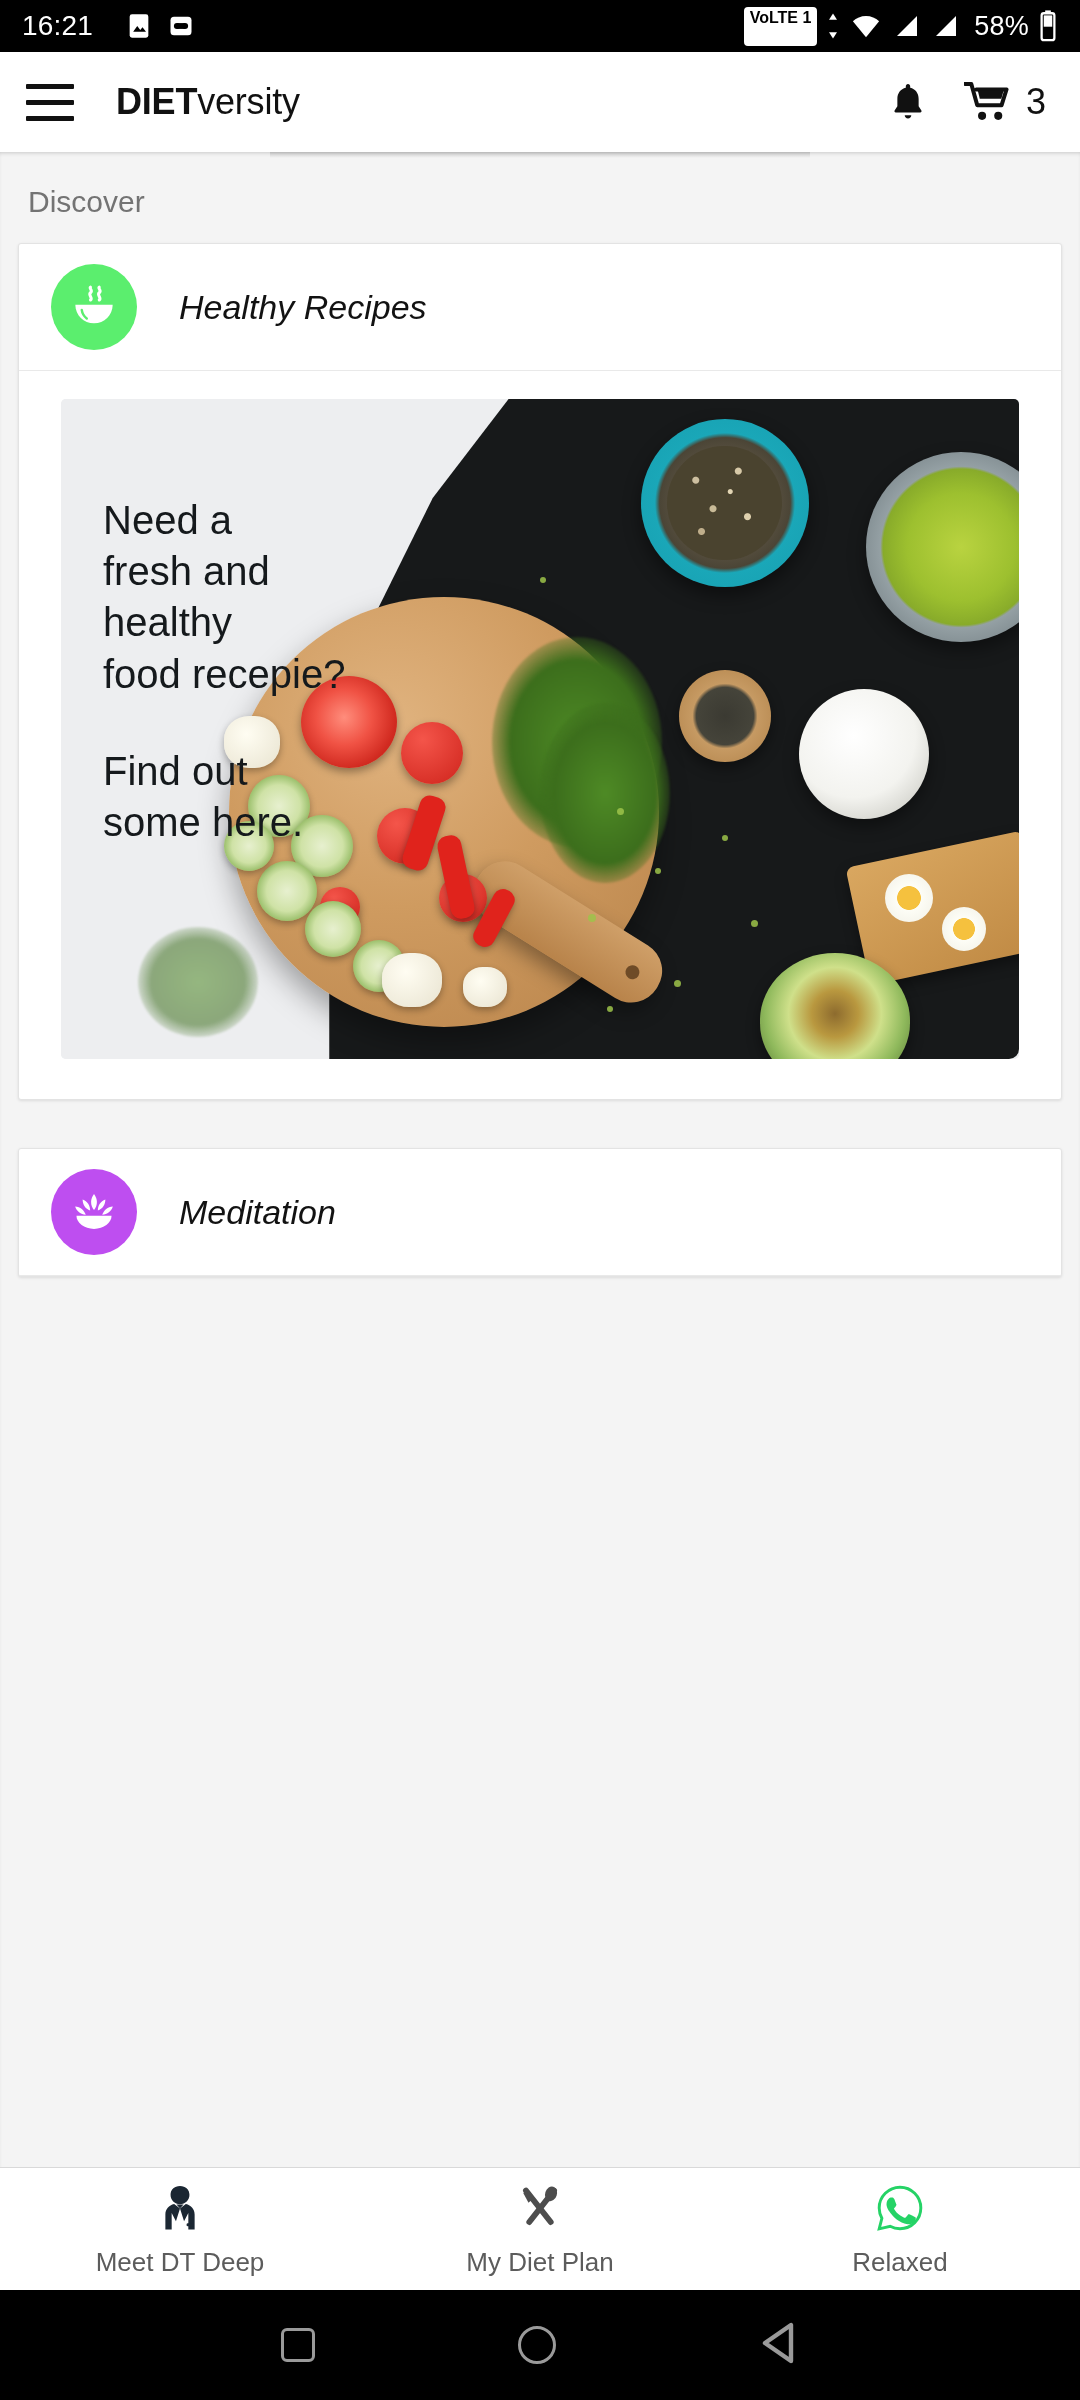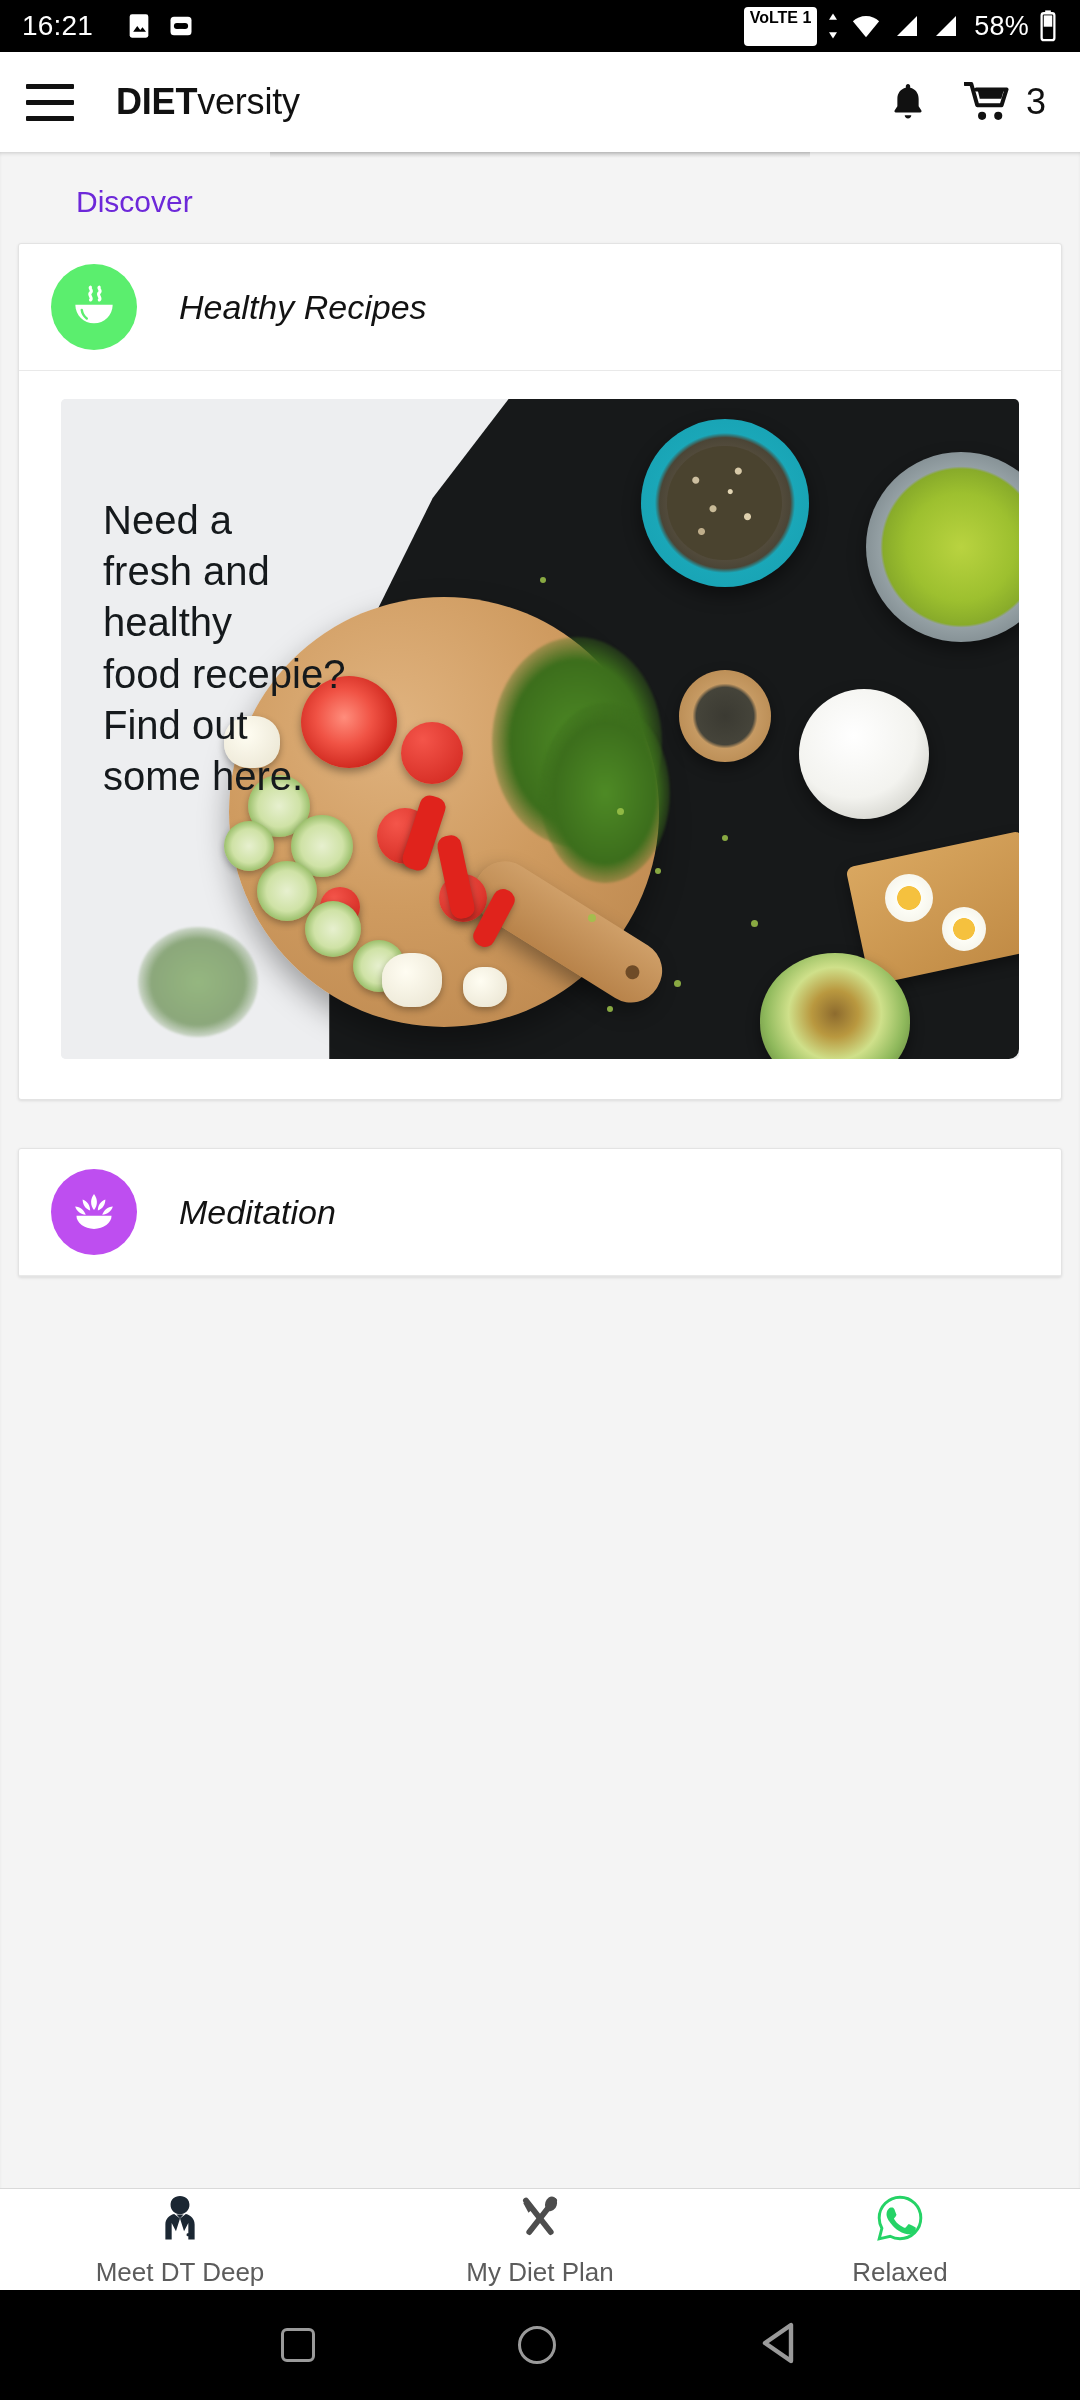--- a/index.html
+++ b/index.html
@@ -47,21 +47,21 @@
   
   .content {
     flex:1; background:#f4f4f4; overflow:hidden; position:relative;
     box-shadow: inset 0 3px 5px -3px rgba(0,0,0,.25);
   }
   .content::before{
     content:""; position:absolute; left:270px; right:270px; top:0; height:6px;
     background:linear-gradient(to bottom, rgba(0,0,0,.14), rgba(0,0,0,0));
   }
   .discover {
-    font-size:30px; color:#6d28d9; padding:33px 0 24px 28px;margin-left:48px;
+    font-size:30px; color:#737373; padding:33px 0 24px 28px;
   }
 
   .card {
     background:#fff; margin:0 18px 0 18px;
     border:1px solid #e3e3e3;
     border-radius:3px;
     box-shadow:0 1px 3px rgba(0,0,0,.10);
   }
   .card + .card { margin-top:48px; }
 
@@ -146,21 +146,21 @@
     box-shadow:0 6px 14px rgba(0,0,0,.4);
     transform:rotate(-12deg);
   }
   .egg { position:absolute; border-radius:50%; background:radial-gradient(circle at 50% 50%, #f5c13e 0 34%, #fdfdf6 36%, #f1f0e6 100%); }
   .speck{ position:absolute; border-radius:50%; background:#9ec34a; opacity:.85; }
 
   .banner-text {
     position:absolute; left:42px; top:96px; z-index:5;
     font-size:40px; line-height:1.28; color:#15191c; font-weight:500;
   }
-  .banner-text p + p { }
+  .banner-text p + p { margin-top:46px; }
 
   
   .med-bg { position:absolute; inset:0;
     background:
       radial-gradient(circle at 70% 22%, rgba(215,232,238,.30) 0 62px, rgba(215,232,238,0) 120px),
       radial-gradient(circle at 86% 55%, rgba(186,210,219,.22) 0 48px, rgba(186,210,219,0) 96px),
       radial-gradient(circle at 15% 14%, rgba(170,197,207,.16) 0 40px, rgba(170,197,207,0) 84px),
       radial-gradient(circle at 33% 86%, rgba(160,190,200,.14) 0 52px, rgba(160,190,200,0) 100px),
       radial-gradient(circle at 58% 66%, rgba(150,180,192,.12) 0 36px, rgba(150,180,192,0) 74px),
       linear-gradient(150deg, #3b4c56 0%, #2b3a44 35%, #1d2a33 70%, #151f27 100%);
@@ -185,21 +185,21 @@
     filter:blur(5px);
   }
   .med-text {
     position:absolute; right:34px; top:248px; z-index:5; text-align:right;
     color:#fff; font-size:38px; line-height:1.42; font-weight:400;
     text-shadow:0 2px 8px rgba(0,0,0,.45);
   }
 
   
   .bottomnav {
-    height:102px; background:#fff; flex-shrink:0;
+    height:123px; background:#fff; flex-shrink:0;
     display:flex; align-items:center; border-top:1px solid #d9d9d9;
   }
   .navitem { flex:1; display:flex; flex-direction:column; align-items:center; justify-content:center; gap:12px; }
   .navlabel { font-size:26px; color:#5c5c5c; }
 
   
   .androidnav { height:110px; background:#000; flex-shrink:0; display:flex; align-items:center; justify-content:space-around; padding:0 180px; }
   .nav-sq { width:34px; height:34px; border:3px solid #9a9a9a; border-radius:6px; }
   .nav-ci { width:38px; height:38px; border:3px solid #9a9a9a; border-radius:50%; }
 </style>

